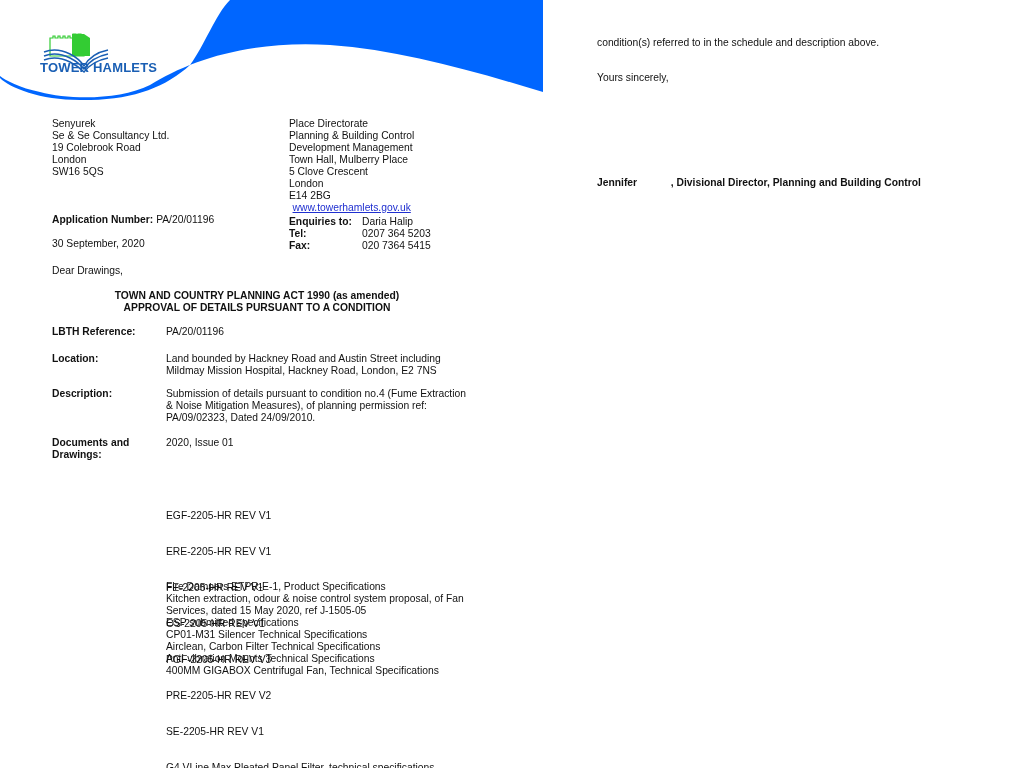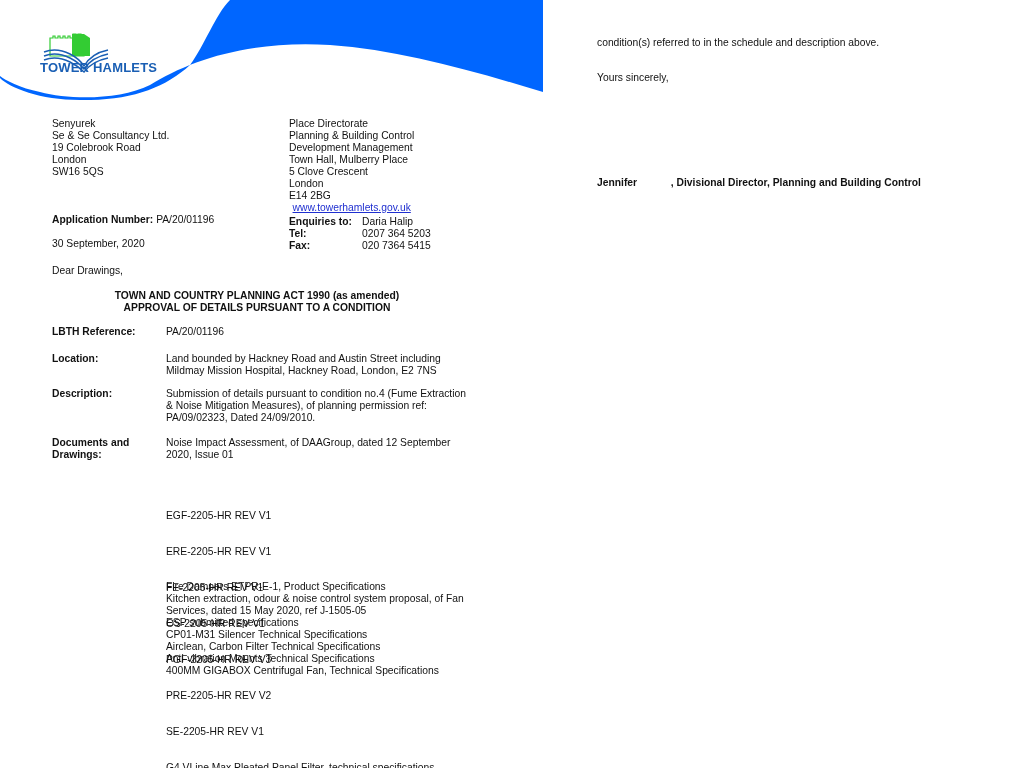--- a/index.html
+++ b/index.html
@@ -111,21 +111,20 @@
     <div>PA/09/02323, Dated 24/09/2010.</div>
   </div>
 </div>
 
 <div class="row" style="top:437px;">
   <div class="lbl lines">
     <div>Documents and</div>
     <div>Drawings:</div>
   </div>
   <div class="val lines">
-    <div>Noise Impact Assessment, of DAAGroup, dated 12 September</div>
     <div>2020, Issue 01</div>
   </div>
 </div>
 
 <div class="abs lines" style="left:166px; top:486px; white-space:pre;">
   <div> EGF-2205-HR REV V1</div>
   <div> ERE-2205-HR REV V1</div>
   <div> FE-2205-HR REV V1</div>
   <div> OS-2205-HR REV V1</div>
   <div> PGF-2205-HR REV V3</div>

